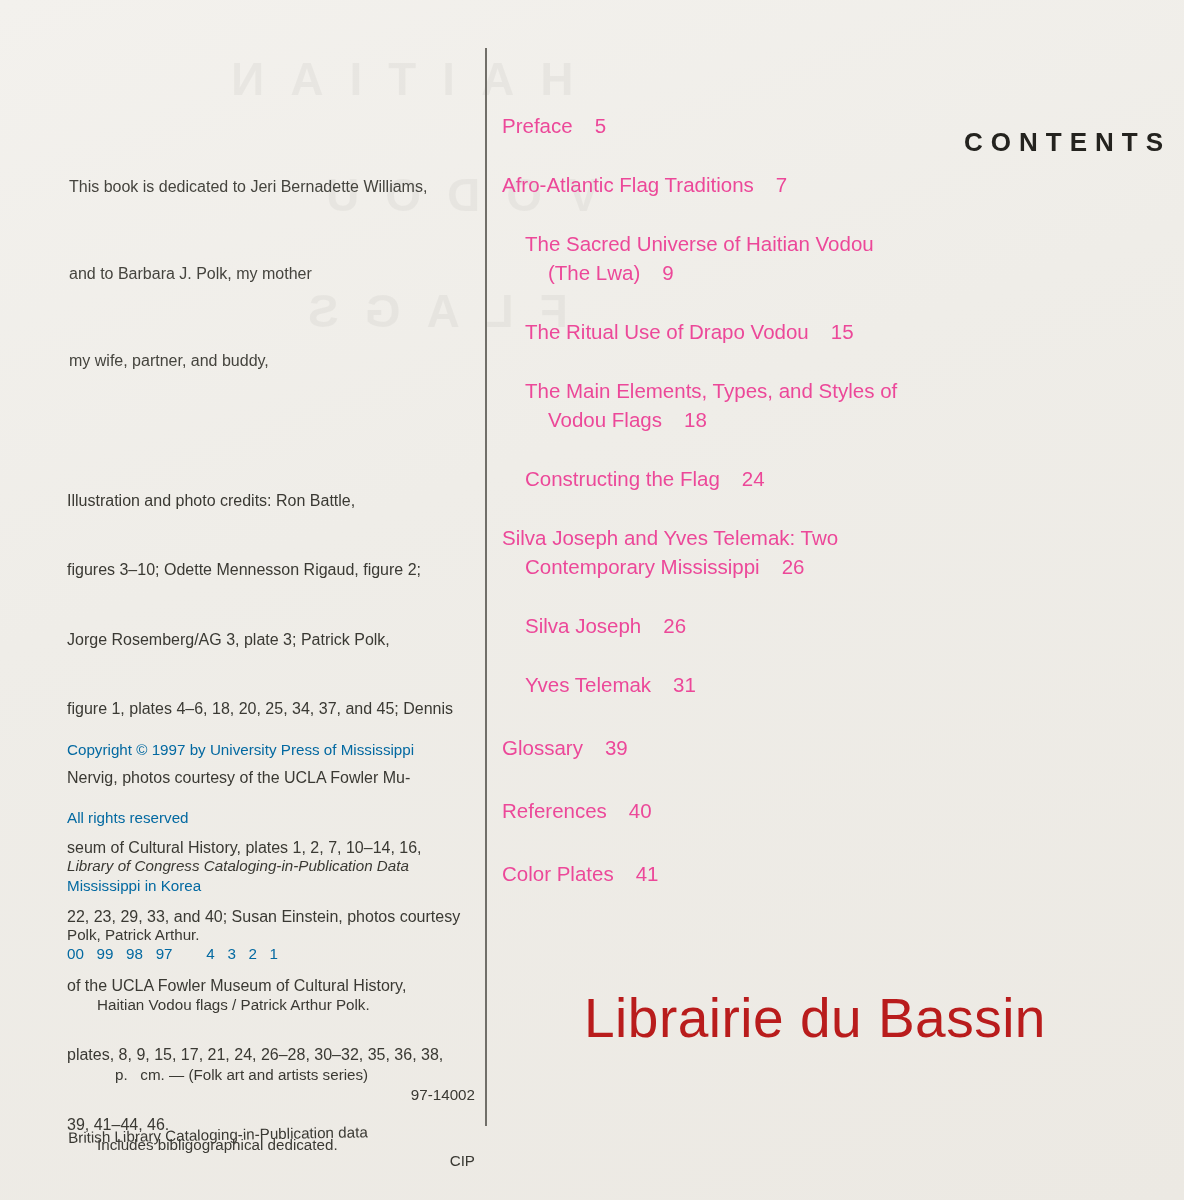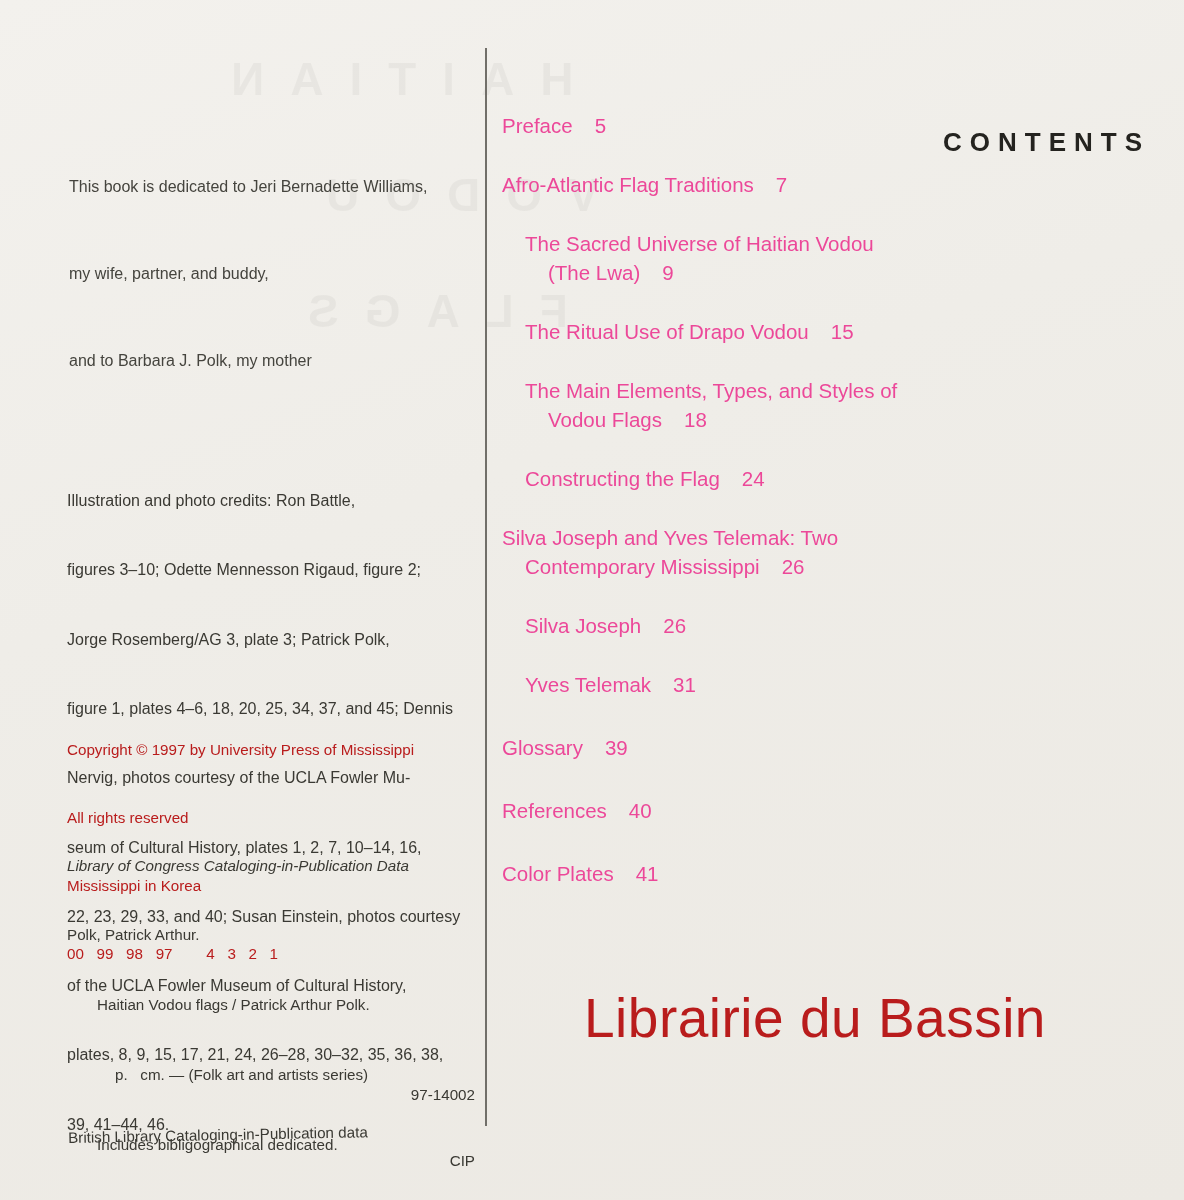--- a/index.html
+++ b/index.html
@@ -25,31 +25,31 @@
     position:absolute;left:485px;top:48px;width:1.5px;height:1078px;
     background:#716f69;
   }
 
   
   .blk{position:absolute;white-space:pre-wrap;}
   .blk div{white-space:pre-wrap;}
 
   #dedication{left:69px;top:114px;font-size:16px;line-height:29px;color:#45443e;}
   #credits{left:67px;top:443px;font-size:16px;line-height:23.1px;color:#3a3933;}
-  #copyright{left:67px;top:694px;font-size:15.2px;line-height:22.6px;color:#b91c1c;}
+  #copyright{left:67px;top:694px;font-size:15.2px;line-height:22.6px;color:#0369a1;}
   #cataloging{left:67px;top:807px;font-size:15.2px;line-height:23.3px;color:#3a3933;}
   #cataloging .l0{font-style:italic;}
   #cataloging .in1{padding-left:30px;}
   #cataloging .in2{padding-left:48px;}
   #cip{left:67px;top:1040px;width:408px;text-align:right;font-size:15.2px;line-height:22px;color:#3a3933;}
   #british{left:67px;top:1080px;font-size:15.2px;line-height:23px;color:#3a3933;transform:rotate(-1.1deg);transform-origin:left top;}
 
   
   #contents-heading{
-    position:absolute;left:943px;top:127px;
+    position:absolute;left:964px;top:127px;
     font-size:26px;font-weight:700;letter-spacing:8px;color:#24231f;
   }
 
   
   #toc{position:absolute;left:502px;top:111px;width:470px;font-size:20.5px;color:#ec4899;}
   .toc-entry{margin-bottom:30px;}
   .toc-entry.sp{margin-bottom:34px;}
   .toc-line{line-height:29px;white-space:pre;}
   .toc-line.in1{padding-left:23px;}
   .toc-line.in2{padding-left:46px;}
@@ -67,22 +67,22 @@
 <div class="page">
 
   <div class="ghost" id="ghost-1">HAITIAN</div>
   <div class="ghost" id="ghost-2">VODOU</div>
   <div class="ghost" id="ghost-3">FLAGS</div>
 
   <div class="divider"></div>
 
   <div class="blk" id="dedication">
     <div>This book is dedicated to Jeri Bernadette Williams,</div>
+    <div>and to Barbara J. Polk, my mother</div>
     <div>my wife, partner, and buddy,</div>
-    <div>and to Barbara J. Polk, my mother</div>
   </div>
 
   <div class="blk" id="credits">
     <div>Illustration and photo credits: Ron Battle,</div>
     <div>figures 3–10; Odette Mennesson Rigaud, figure 2;</div>
     <div>Jorge Rosemberg/AG 3, plate 3; Patrick Polk,</div>
     <div>figure 1, plates 4–6, 18, 20, 25, 34, 37, and 45; Dennis</div>
     <div>Nervig, photos courtesy of the UCLA Fowler Mu-</div>
     <div>seum of Cultural History, plates 1, 2, 7, 10–14, 16,</div>
     <div>22, 23, 29, 33, and 40; Susan Einstein, photos courtesy</div>

